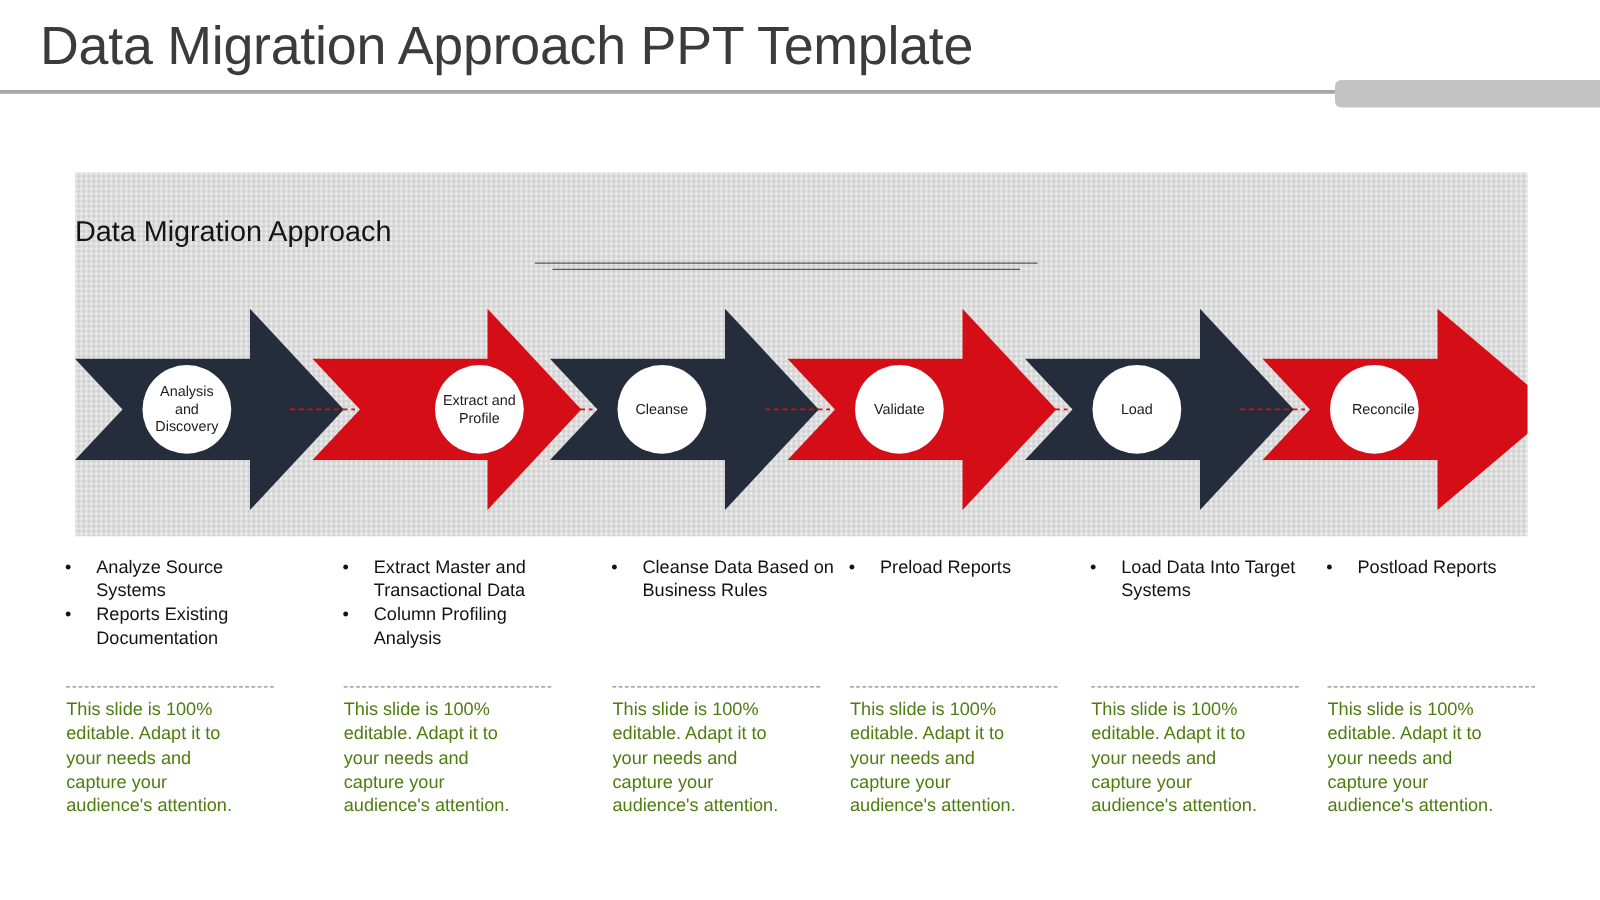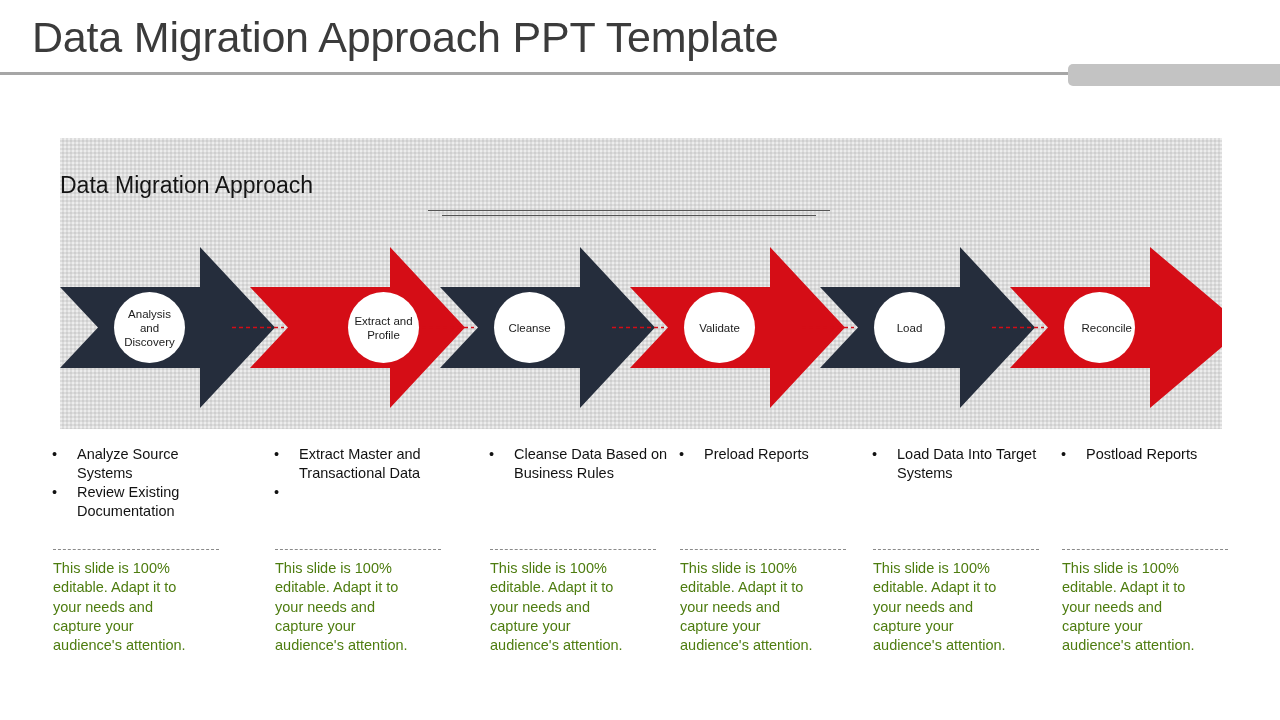--- a/index.html
+++ b/index.html
@@ -196,29 +196,29 @@
         <div class="node-circle" style="left: 1004px; top: 154px; justify-content: flex-end;">
           <span>Reconcile</span>
         </div>
       </div>
   </div>
 
   <div class="columns" id="columns">
       <div class="col" style="left: 40px;">
         <ul class="bullets">
           <li><span class="dot">•</span><span>Analyze Source Systems</span></li>
-          <li><span class="dot">•</span><span>Review Existing Documentation</span></li>
+          <li><span class="dot">•</span><span>Reports Existing Documentation</span></li>
         </ul>
         <div class="col-sep"></div>
         <div class="col-note">This slide is 100% editable. Adapt it to your needs and capture your audience's attention.</div>
       </div>
       <div class="col" style="left: 262px;">
         <ul class="bullets">
           <li><span class="dot">•</span><span>Extract Master and Transactional Data</span></li>
-          <li><span class="dot">•</span></li>
+          <li><span class="dot">•</span><span>Column Profiling Analysis</span></li>
         </ul>
         <div class="col-sep"></div>
         <div class="col-note">This slide is 100% editable. Adapt it to your needs and capture your audience's attention.</div>
       </div>
       <div class="col" style="left: 477px;">
         <ul class="bullets">
           <li><span class="dot">•</span><span>Cleanse Data Based on Business Rules</span></li>
         </ul>
         <div class="col-sep"></div>
         <div class="col-note">This slide is 100% editable. Adapt it to your needs and capture your audience's attention.</div>

